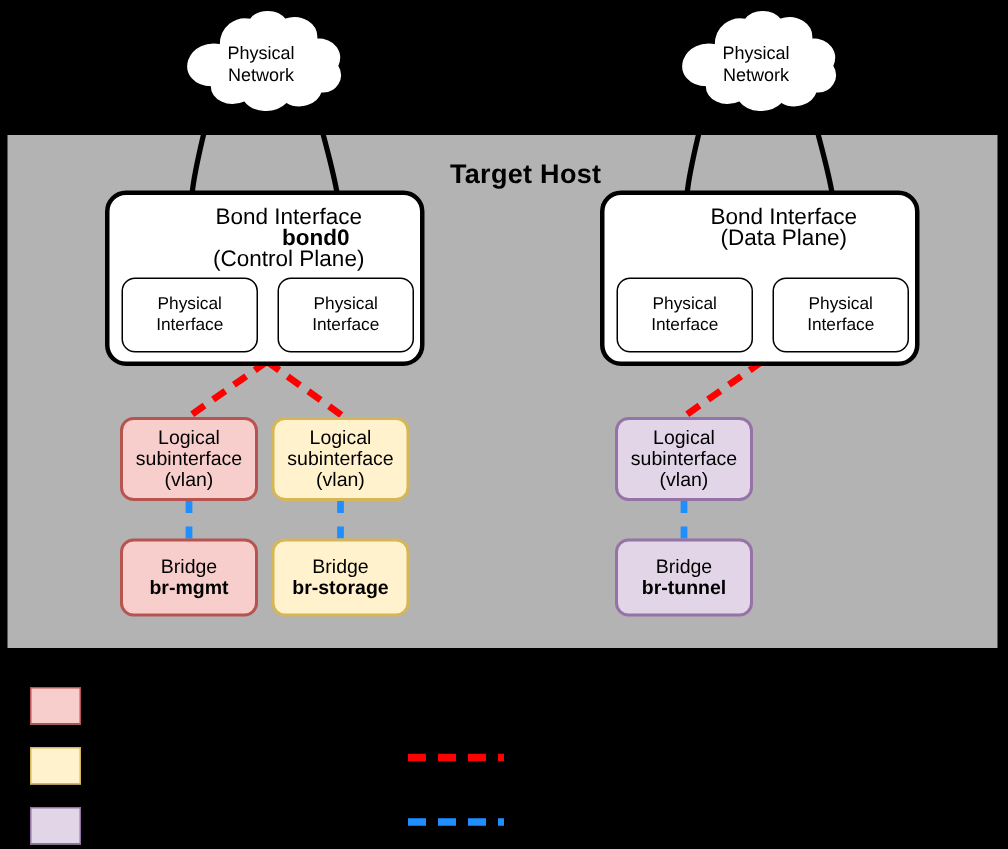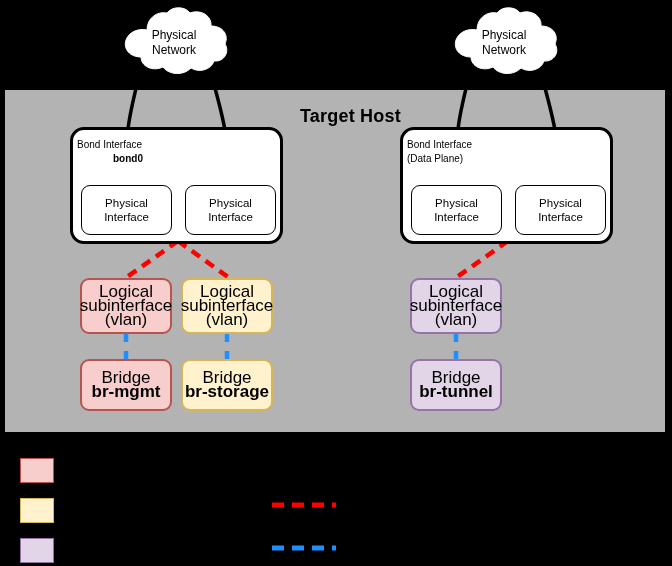--- a/index.html
+++ b/index.html
@@ -54,25 +54,25 @@
     position: absolute;
     width: 213px;
     height: 117px;
     background: #ffffff;
     border: 3px solid #000000;
     border-radius: 14px;
     box-sizing: border-box;
   }
   .bond-title {
     position: absolute;
-    left: 4px;
+    left: 16px;
     top: 8px;
     width: 100%;
-    text-align: left;
-    font-size: 10px;
+    text-align: center;
+    font-size: 15px;
     line-height: 14px;
     color: #000000;
   }
   .bond-title b { font-weight: bold; margin-left: 36px; }
   .phy-box {
     position: absolute;
     top: 55px;
     width: 91px;
     height: 50px;
     background: #ffffff;
@@ -98,21 +98,21 @@
     box-sizing: border-box;
     border-width: 2px;
     border-style: solid;
     border-radius: 9px;
     display: flex;
     align-items: center;
     justify-content: center;
   }
   .node .node-text {
     text-align: center;
-    font-size: 17px;
+    font-size: 13px;
     line-height: 14px;
     color: #000000;
   }
   .node .node-text b { font-weight: bold; }
   .node-vlan   { height: 56px; }
   .node-bridge { height: 52px; }
   
   .legend-swatch {
     position: absolute;
     left: 20px;
@@ -197,20 +197,21 @@
     <div class="cloud-label">
       <div>Physical</div>
       <div>Network</div>
     </div>
   </div>
 
   <div class="bond-box" style="left:70px; top:127px;">
     <div class="bond-title">
       <div>Bond Interface</div>
       <div><b>bond0</b></div>
+      <div>(Control Plane)</div>
     </div>
     <div class="phy-box phy-left">
       <div class="phy-text">
         <div>Physical</div>
         <div>Interface</div>
       </div>
     </div>
     <div class="phy-box phy-right">
       <div class="phy-text">
         <div>Physical</div>

